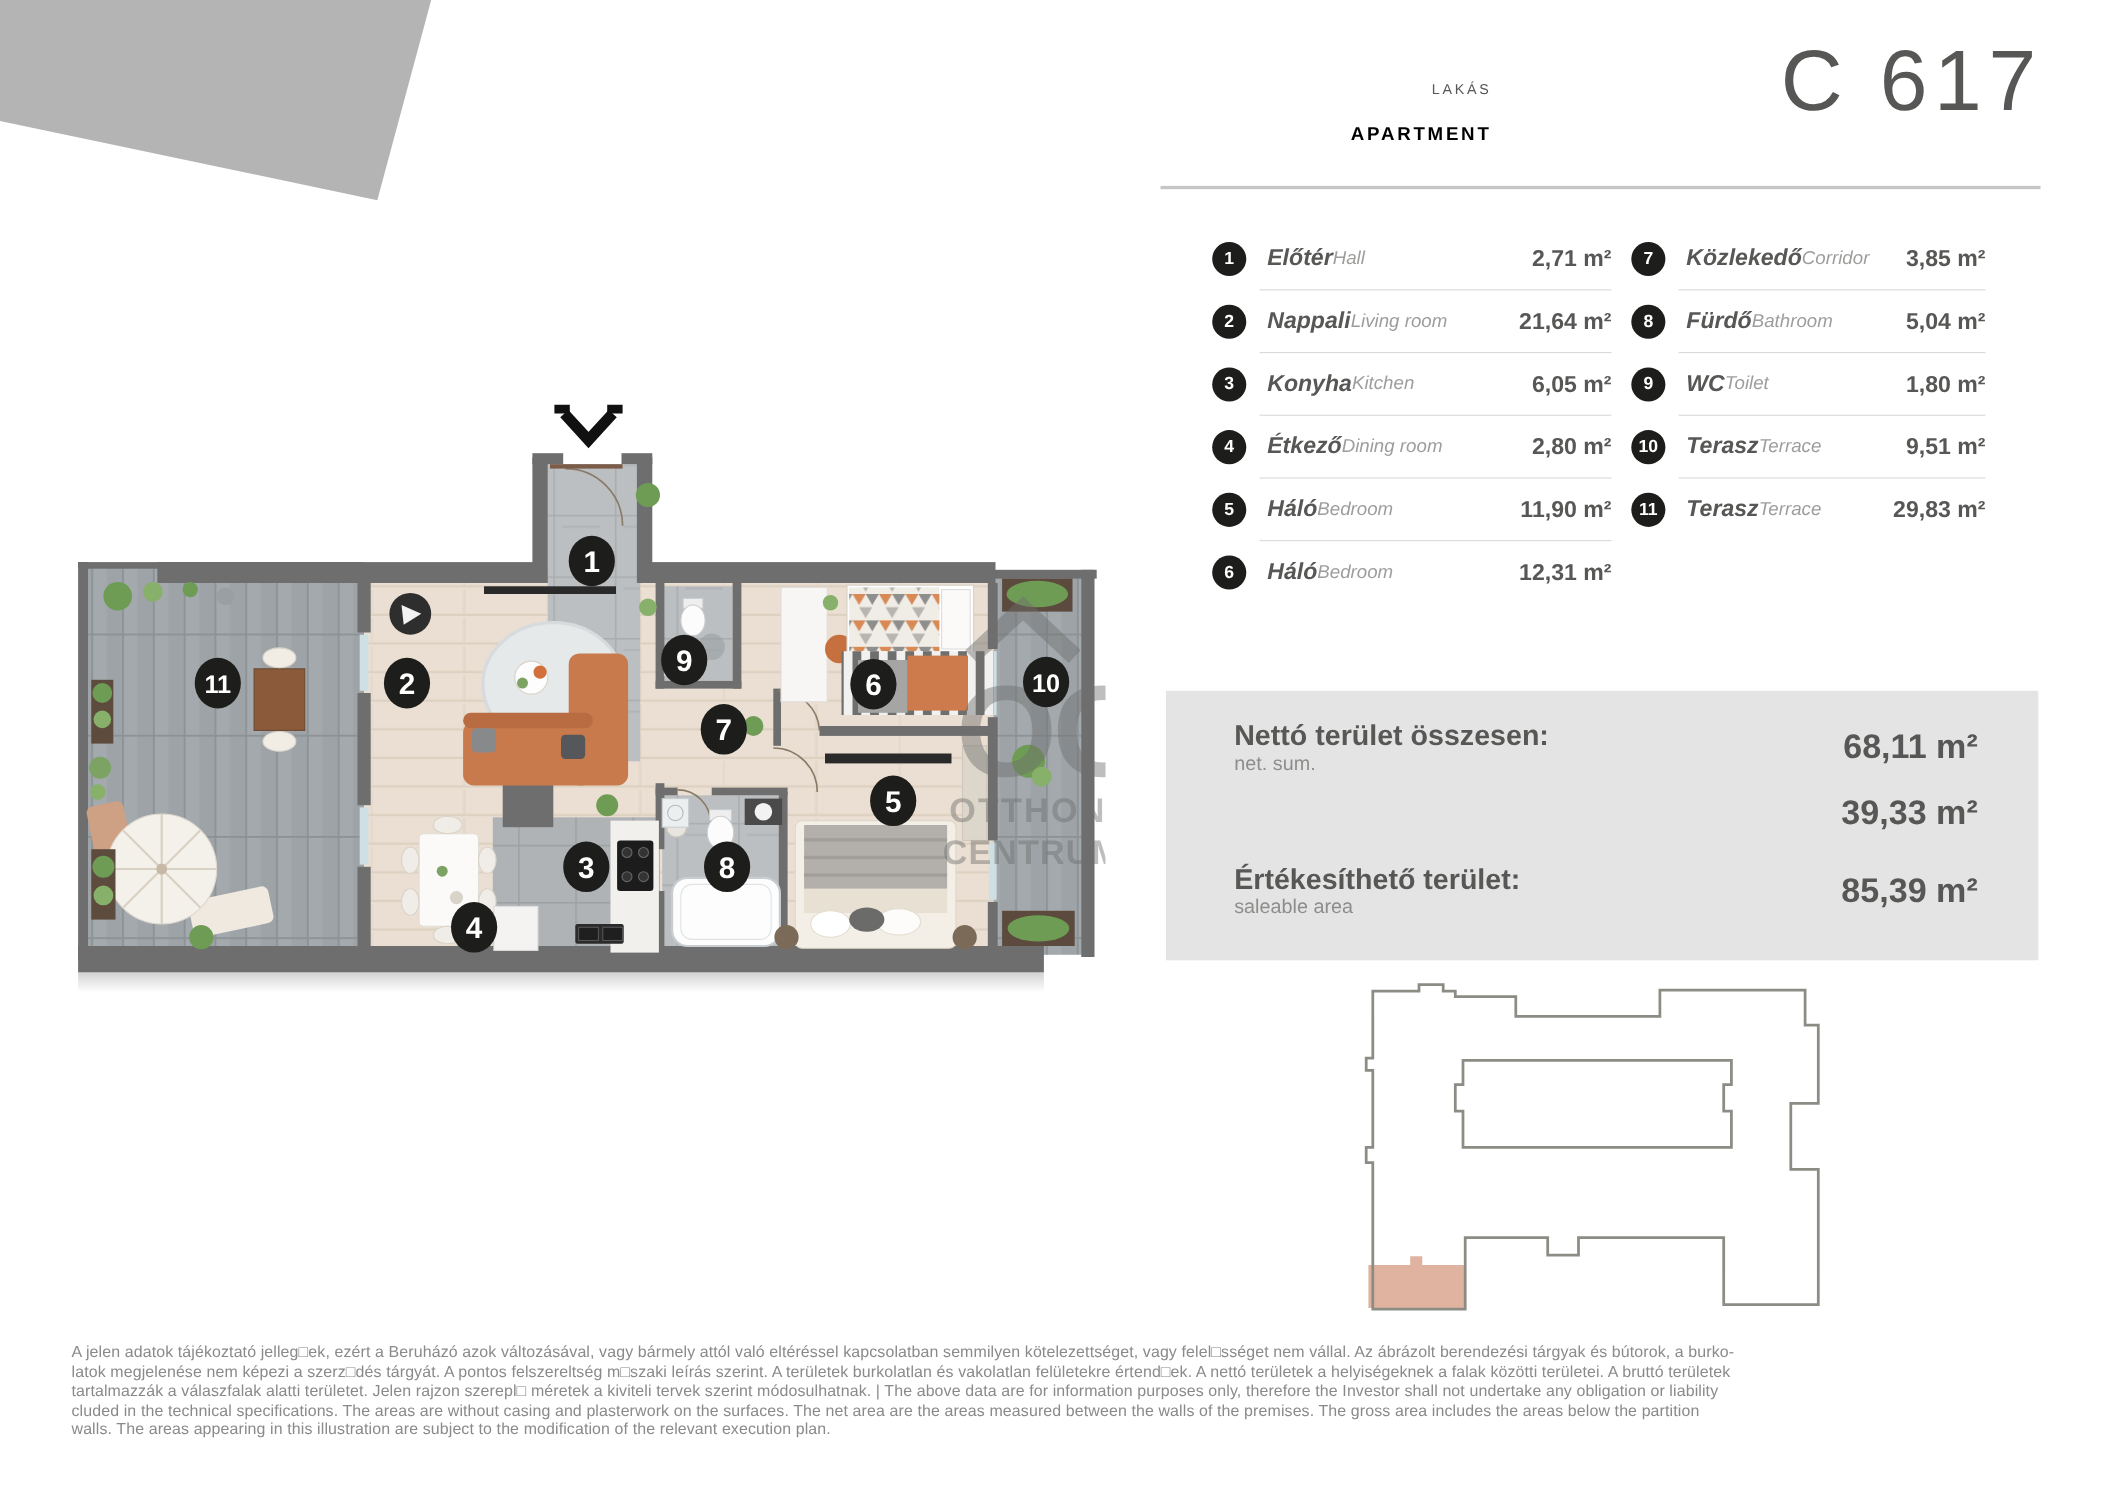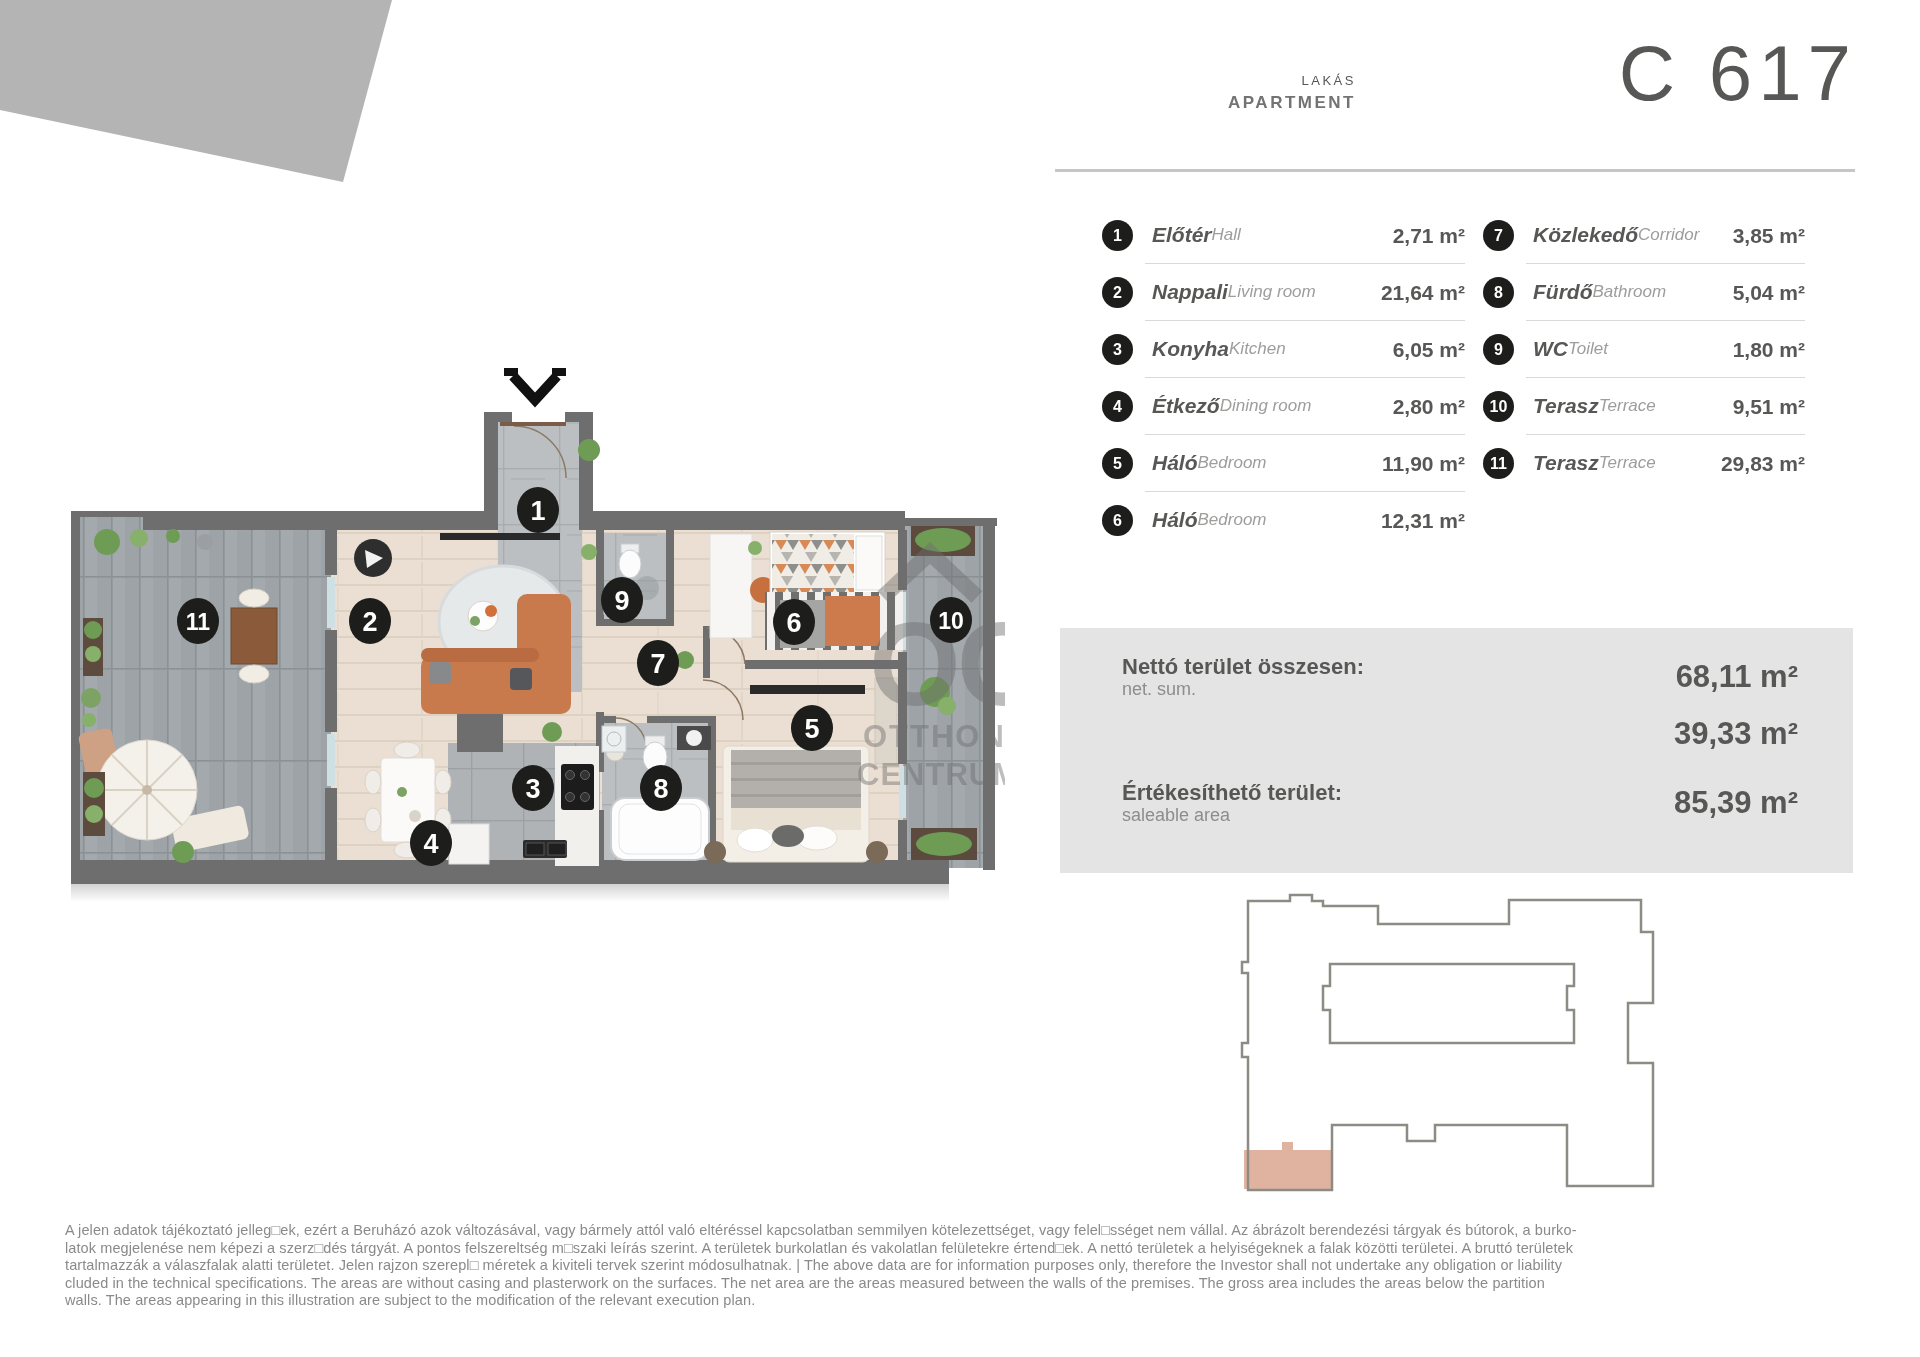--- a/index.html
+++ b/index.html
@@ -10,21 +10,21 @@
   *{margin:0;padding:0;box-sizing:border-box;}
   html,body{width:1920px;height:1357px;background:#fff;overflow:hidden;
     font-family:"Liberation Sans", sans-serif;}
   .page{position:relative;width:1920px;height:1357px;background:#fff;}
 
   .deco-corner{position:absolute;left:0;top:0;width:400px;height:190px;
     background:#b4b4b4;clip-path:polygon(0 0,392px 0,343px 182px,0 110px);}
 
   .hdr-labels{position:absolute;left:1228px;top:70px;line-height:22px;}
   .hdr-label-hu{font-size:13px;font-weight:normal;letter-spacing:2.5px;color:var(--text-dark);text-align:right;}
-  .hdr-label-en{font-size:17px;font-weight:bold;letter-spacing:2.5px;color:#737373;}
+  .hdr-label-en{font-size:17px;font-weight:bold;letter-spacing:2.5px;color:#000000;margin-top:19px;}
   .hdr-num{position:absolute;left:1400px;top:28px;width:457px;text-align:right;
     font-size:78px;font-weight:normal;letter-spacing:6px;color:var(--text-dark);}
   .hdr-line{position:absolute;left:1055px;top:169px;width:800px;height:3px;background:#c6c6c6;}
 
   .room-col{position:absolute;top:207px;}
   #col-left{left:1102px;width:363px;}
   #col-right{left:1483px;width:322px;}
   .room-row{position:relative;height:57px;display:flex;align-items:center;}
   .room-row.with-divider::after{content:"";position:absolute;left:43px;right:0;bottom:0;
     height:1px;background:var(--divider);}
@@ -34,21 +34,21 @@
   .room-names{display:flex;flex-direction:row;line-height:1.08;font-style:italic;}
   .room-name-hu{font-size:21px;font-weight:bold;color:var(--text-dark);}
   .room-name-en{font-size:17px;color:var(--text-gray);margin-top:2px;}
   .room-area{margin-left:auto;font-size:21px;font-weight:bold;color:var(--text-dark);}
 
   .summary{position:absolute;left:1060px;top:628px;width:793px;height:245px;
     background:var(--summary-bg);padding:4px 55px 0 62px;}
   .summary-row{display:flex;align-items:center;}
   .summary-row.r0{margin-top:22px;} .summary-row.r1{margin-top:16px;} .summary-row.r2{margin-top:28px;}
   .summary-names{display:flex;flex-direction:column;line-height:1.15;}
-  .summary-label-hu{font-size:22px;font-weight:bold;color:var(--text-dark);}
+  .summary-label-hu{font-size:26px;font-weight:bold;color:var(--text-dark);}
   .summary-label-en{font-size:18px;color:#8d8d8c;}
   .summary-value{margin-left:auto;font-size:31px;font-weight:bold;color:var(--text-dark);}
 
   #plan-svg{position:absolute;left:55px;top:300px;}
   #building-svg{position:absolute;left:1230px;top:888px;}
 
   .disclaimer{position:absolute;left:65px;top:1222px;width:1815px;
     font-size:14.5px;line-height:17.5px;color:#8a8a8a;letter-spacing:0.1px;}
 </style>
 </head>

